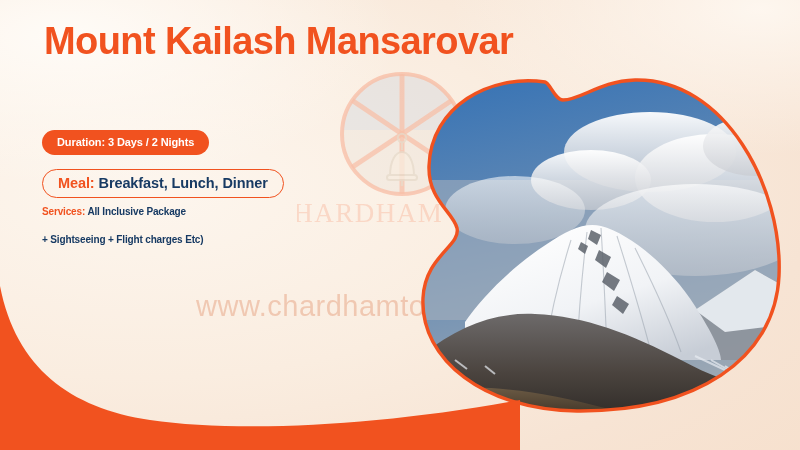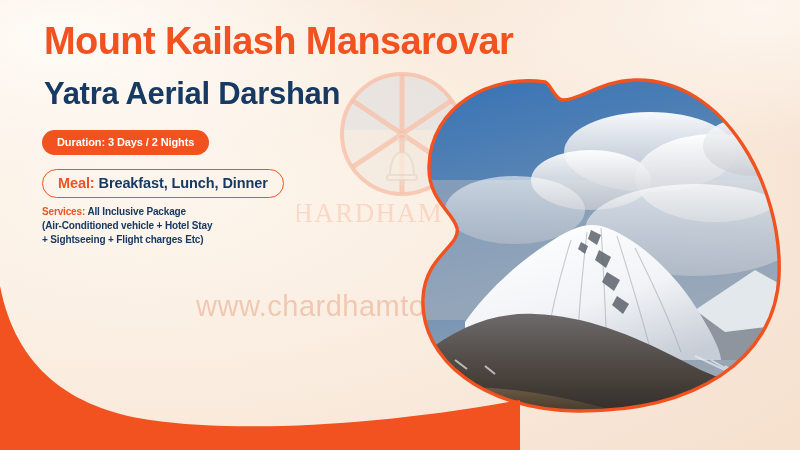--- a/index.html
+++ b/index.html
@@ -236,31 +236,30 @@
                C 16 118, 70 158, 150 170
                C 240 183, 380 176, 520 150
                L 520 200 L 0 200 Z" fill="#F1521F"></path>
     </svg>
   </div>
 
   <div class="content">
 
     <div class="title">Mount Kailash Mansarovar</div>
 
-    <div class="subtitle">Yatra Aerial Darshan</div>
 
     <div class="badge-duration">Duration: 3 Days / 2 Nights</div>
 
     <div class="badge-meal">
       <span class="k">Meal:</span>
       <span>Breakfast, Lunch, Dinner</span>
     </div>
 
     <div class="services">
       <span class="k">Services:</span>
       <span>All Inclusive Package</span><br>
-      <span>(Air-Conditioned vehicle + Hotel Stay</span><br>
+      <br>
       <span>+ Sightseeing +  Flight charges Etc)</span>
     </div>
 
 
   </div>
 </div>
 
 </body></html>

